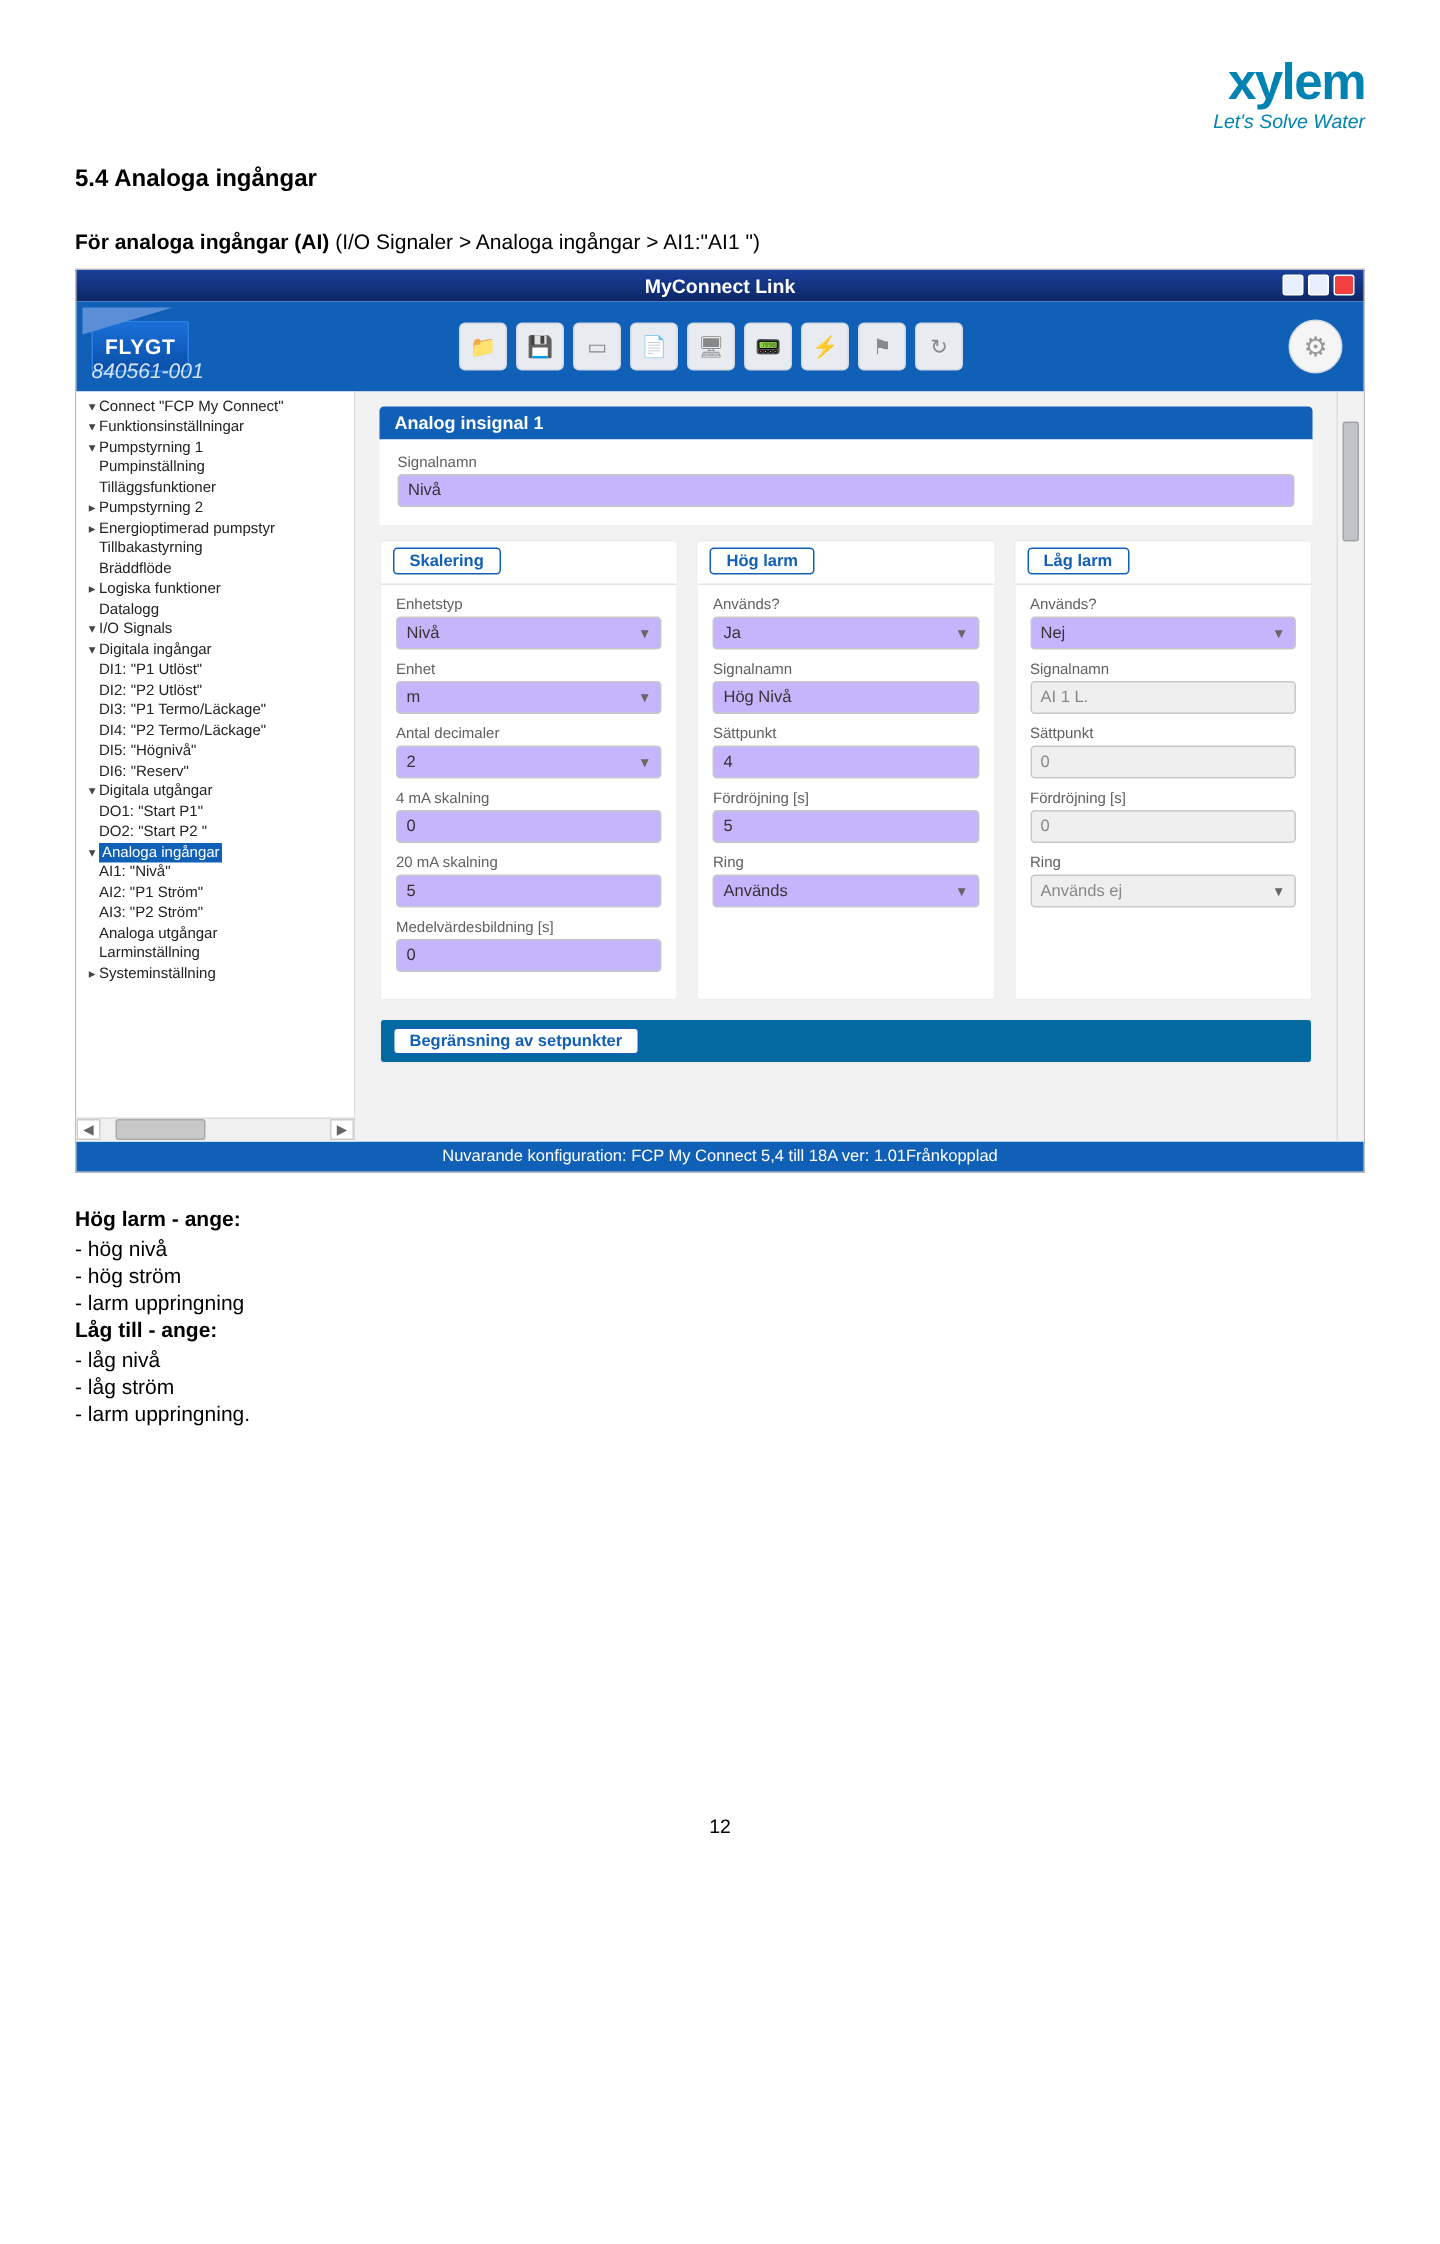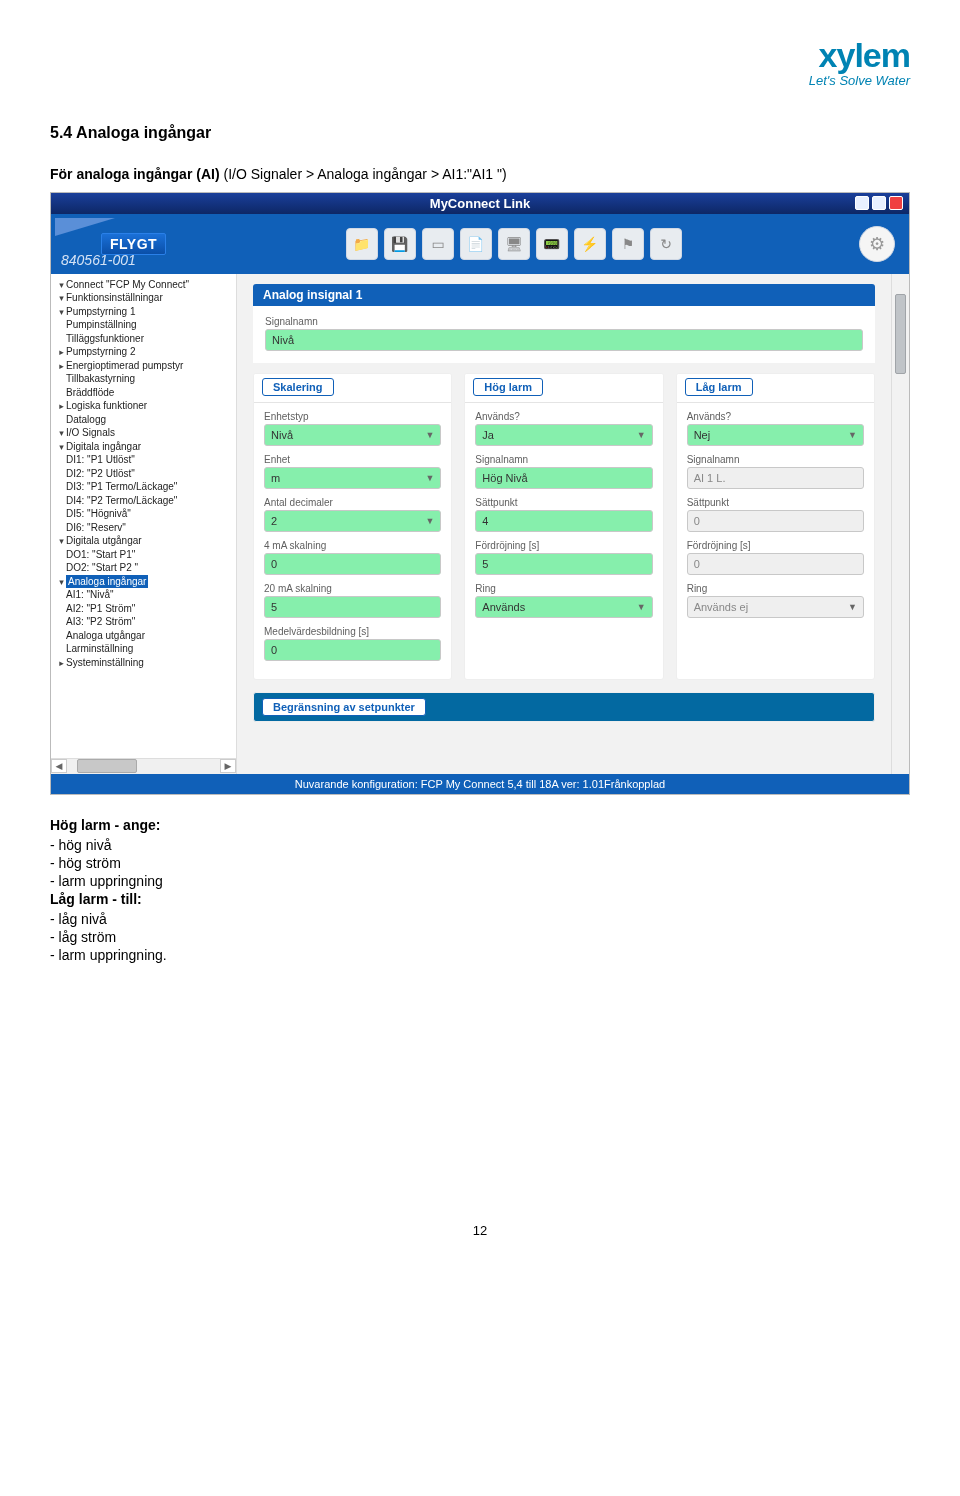--- a/index.html
+++ b/index.html
@@ -1,31 +1,31 @@
 <!DOCTYPE html>
 <html><head>
 <meta charset="utf-8">
 <style>
   * { box-sizing: border-box; margin: 0; padding: 0; }
   body { font-family: Arial, Helvetica, sans-serif; background: #fff; width: 960px; margin: 0 auto; color: #000; font-size: 14px; }
   .page { padding: 40px 50px 30px 50px; }
-  .logo-row { display: flex; justify-content: flex-end; align-items: flex-end; margin-bottom: 36px; }
+  .logo-row { display: flex; justify-content: flex-end; align-items: flex-end; margin-bottom: 23px; }
   .logo { text-align: right; }
   .logo-main { font-size: 34px; font-weight: 700; color: #0083b3; letter-spacing: -1px; line-height: 0.9; }
   .logo-tag { font-size: 13px; color: #0083b3; font-style: italic; margin-top: 2px; }
   .sec-title { font-size: 16px; font-weight: 700; margin-bottom: 24px; }
   .para { margin-bottom: 10px; }
   .para b { font-weight: 700; }
   .screenshot { width: 100%; border: 1px solid #bbb; margin: 4px 0 22px 0; background: #fff; font-size: 11px; color: #333; }
   .titlebar { background: linear-gradient(#1a3f9a,#0d2766); color: #fff; text-align: center; padding: 3px 0; font-weight: 600; font-size: 13px; position: relative; }
   .window-ctr { position:absolute; right:6px; top:3px; display:flex; gap:3px; }
   .window-ctr span { width:14px; height:14px; display:inline-block; border:1px solid #fff; background:#e8f0ff; border-radius:2px; }
   .window-ctr .close { background:#f04040; }
   .hdrbar { background:#1060b8; height:60px; display:flex; align-items:center; padding:0 10px; position:relative; }
-  .flygt { background:linear-gradient(#1a70d8,#0a4fa8); border:1px solid #2a80e8; padding:0 8px; color:#fff; font-weight:700; font-size:14px; letter-spacing:0.5px; height:22px; display:flex; align-items:center; border-radius:2px;margin-left:40px; }
+  .flygt { background:linear-gradient(#1a70d8,#0a4fa8); border:1px solid #2a80e8; padding:0 8px; color:#fff; font-weight:700; font-size:14px; letter-spacing:0.5px; height:34px; display:flex; align-items:center; border-radius:2px; }
   .brand-tri { position:absolute; top:4px; left:4px; width:0; height:0; border-top:18px solid #5a8fd8; border-right:60px solid transparent; }
   .sku { color:#d4e2f5; font-size:14px; position:absolute; left:10px; bottom:6px;font-style:italic; }
   .tb-icons { margin-left:180px; display:flex; gap:6px; }
   .tb-icon { width:32px; height:32px; background:#e8ecf0; border:1px solid #d0d8e4; border-radius:4px; display:flex; align-items:center; justify-content:center; color:#888; font-size:14px; }
   .tb-gear { width:36px; height:36px; border-radius:50%; background:#f5f5f5; border:1px solid #d0d8e4; display:flex; align-items:center; justify-content:center; color:#999; font-size:18px; position:absolute; right:14px; top:12px; }
   .app-body { display:flex; height:500px; background:#f2f2f2; }
   .treepane { width:186px; background:#fff; border-right:1px solid #ddd; overflow:hidden; padding:4px 0 4px 4px; font-size:10px; line-height:1.35; color:#222; position:relative; }
   .treepane .row { white-space:nowrap; padding:0 2px; }
   .tri { display:inline-block; width:9px; text-align:center; color:#444; font-size:9px; }
   .sel { background:#1060b8; color:#fff; display:inline-block; padding:0 2px; }
@@ -33,21 +33,21 @@
   .hscroll { position:absolute; bottom:0; left:0; right:0; height:16px; background:#f0f0f0; border-top:1px solid #ddd; display:flex; align-items:center; }
   .hscroll .arr { width:16px; height:14px; border:1px solid #ccc; background:#fff; text-align:center; font-size:9px; color:#666; }
   .hscroll .track { flex:1; height:14px; position:relative; }
   .hscroll .thumb { position:absolute; left:10px; width:60px; top:0; bottom:0; background:#c8c8c8; border:1px solid #aaa; border-radius:2px; }
   .mainpane { flex:1; background:#f2f2f2; padding:10px 16px 10px 16px; overflow:hidden; position:relative; }
   .vscroll { width:18px; background:#f2f2f2; border-left:1px solid #ddd; position:relative; }
   .vscroll .vthumb { position:absolute; top:20px; height:80px; left:3px; right:3px; background:#c0c4c8; border:1px solid #a0a4a8; border-radius:2px; }
   .panel-h { background:#1060b8; color:#fff; font-weight:600; font-size:12px; padding:4px 10px; border-radius:3px 3px 0 0; }
   .panel-b { background:#fff; padding:10px 12px 12px 12px; }
   .label { color:#606060; font-size:10px; margin-bottom:2px; }
-  .field { background:#86efac; border:1px solid #c8c8c8; border-radius:3px; padding:3px 6px; height:22px; font-size:11px; color:#333; display:flex; align-items:center; justify-content:space-between; }
+  .field { background:#c4b5fd; border:1px solid #c8c8c8; border-radius:3px; padding:3px 6px; height:22px; font-size:11px; color:#333; display:flex; align-items:center; justify-content:space-between; }
   .field.dis { background:#efefef; color:#888; }
   .caret { color:#666; font-size:9px; }
   .cols { display:flex; gap:12px; }
   .card { flex:1; background:#fff; border-radius:3px; overflow:hidden; border:1px solid #eee; }
   .card-h { background:#fff; border-bottom:1px solid #e4e4e4; padding:4px 0 6px 0; }
   .card-h .sub { display:inline-block; border:1px solid #1060b8; color:#1060b8; background:#fff; font-weight:600; font-size:11px; padding:2px 10px; border-radius:3px; margin-left:8px; }
   .card-b { padding:8px 10px 10px 10px; }
   .grp { margin-bottom:8px; }
   .status { background:#1060b8; color:#fff; font-size:11px; padding:4px 10px; display:flex; justify-content:center; align-items:center; }
   .collapse-row { background:#0369a1; border:1px solid #eee; border-radius:3px; margin-top:12px; padding:5px 0; }
@@ -294,20 +294,20 @@
   </div>
 
   <div class="doc-sec">
     <div class="h">Hög larm - ange:</div>
     <div class="li">- hög nivå</div>
     <div class="li">- hög ström</div>
     <div class="li">- larm uppringning</div>
   </div>
 
   <div class="doc-sec">
-    <div class="h">Låg larm - till:</div>
+    <div class="h">Låg till - ange:</div>
     <div class="li">- låg nivå</div>
     <div class="li">- låg ström</div>
     <div class="li">- larm uppringning.</div>
   </div>
 
   <div class="pgnum">12</div>
 </div>
 
 </body></html>

